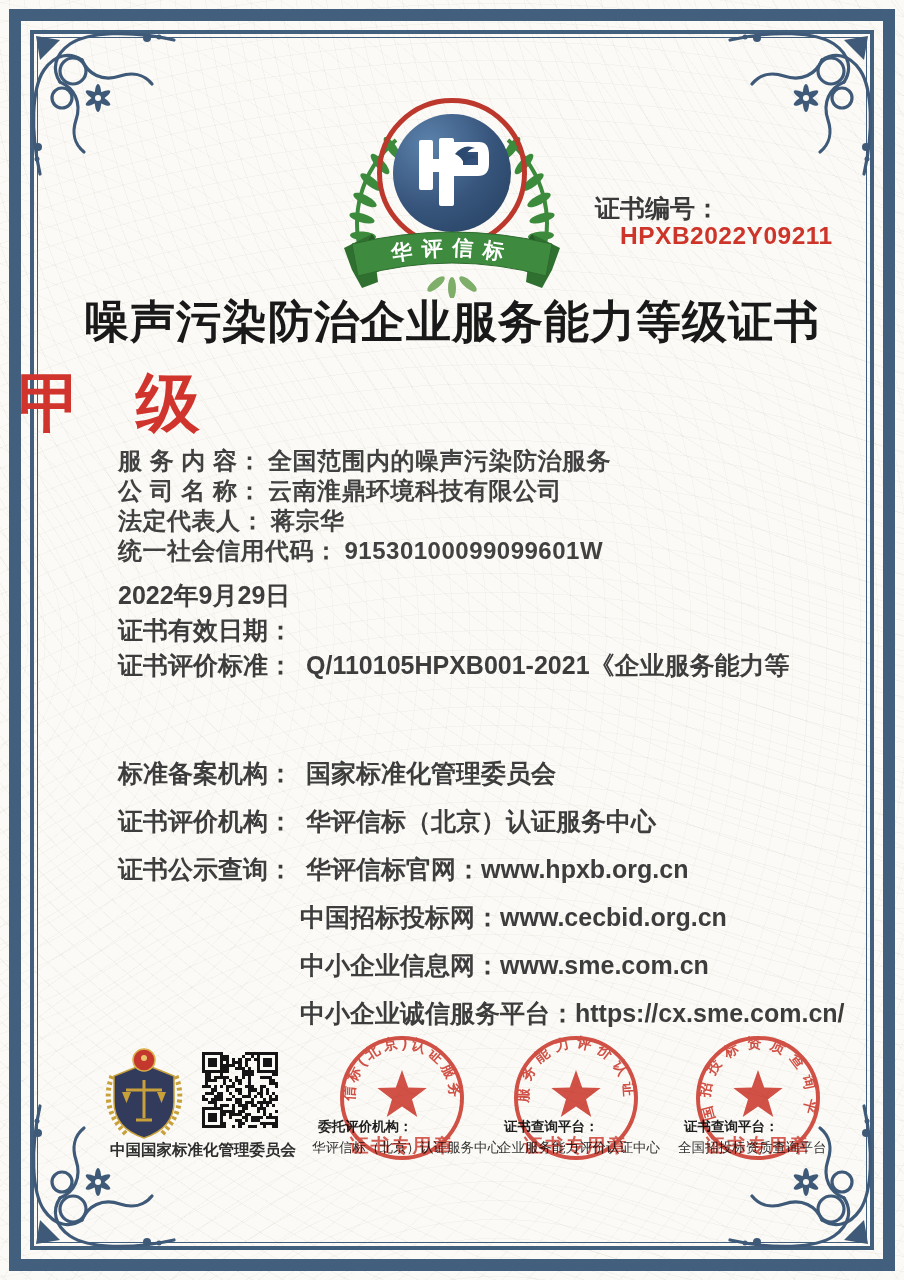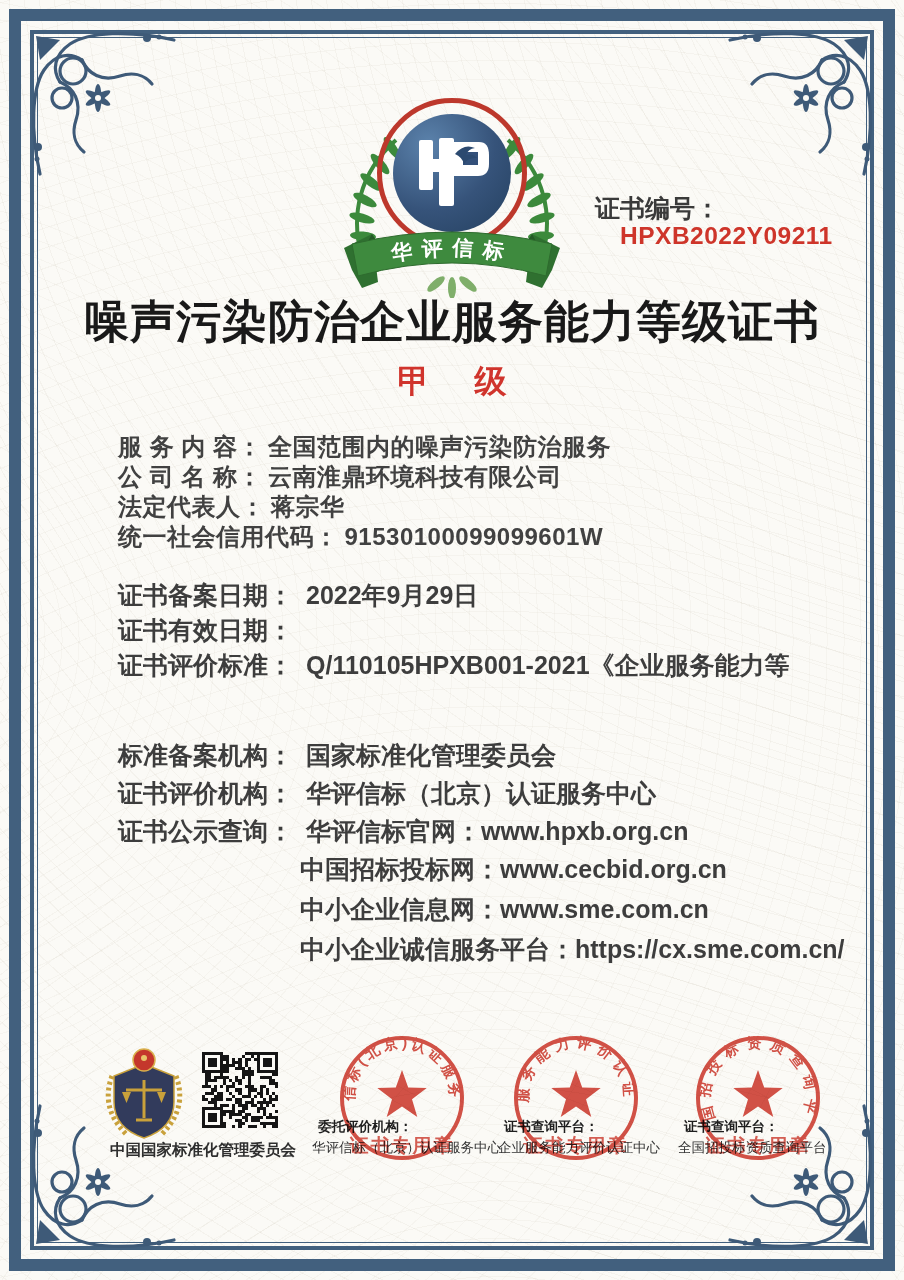--- a/index.html
+++ b/index.html
@@ -34,32 +34,32 @@
   .blue-circle{position:absolute;left:63px;top:24px;width:118px;height:118px;border-radius:50%;
     background:radial-gradient(circle at 30% 25%, #5b82ab 0%, #36537a 55%, #24405f 100%);}
   .ribbon{position:absolute;left:12px;top:128px;width:220px;height:80px;}
   
   .copy-label{position:absolute;left:610px;top:120px;font-size:42px;font-weight:900;color:#1c1c1c;letter-spacing:1px;}
   .certno-label{position:absolute;left:595px;top:192px;font-size:25px;font-weight:700;color:#3a3a3a;}
   .certno{position:absolute;left:620px;top:222px;font-size:24.5px;font-weight:800;color:#ce352a;letter-spacing:.5px;}
   
   .title{position:absolute;left:0;right:0;top:292px;text-align:center;
     font-size:45px;font-weight:900;color:#191919;letter-spacing:1px;}
-  .grade{position:absolute;left:0;right:0;top:360px;text-align:center;
-    font-size:32px;font-weight:900;color:#d0342c;letter-spacing:18px;text-indent:18px;}
+  .grade{position:absolute;left:0;right:0;top:360px;
+    font-size:64px;font-weight:900;color:#d0342c;letter-spacing:18px;text-indent:18px;}
   
   .blk{position:absolute;left:118px;font-weight:700;}
   .row{display:flex;align-items:flex-start;}
   .row .lab{flex-shrink:0;margin-right:6px;white-space:pre;}
-  .b1{top:432px;font-size:24px;line-height:30px;color:#414141;letter-spacing:.5px;}
+  .b1{top:446px;font-size:24px;line-height:30px;color:#414141;letter-spacing:.5px;}
   .b2{top:578px;font-size:25px;line-height:35px;color:#3d3d3d;}
   .b2 .lab{width:182px;}
   .b2 .val2{width:512px;}
   .b3{top:740px;font-size:25px;line-height:30px;color:#3d3d3d;}
-  .b3 .row{margin-bottom:8px;}
+  .b3 .row{margin-bottom:8px;margin-top:18px;}
   .b3 .row.url{margin-bottom:10px;}
   .b3 .lab{width:182px;}
   .b3 .ind{width:182px;flex-shrink:0;}
   
   .emblem{position:absolute;left:98px;top:1046px;width:92px;height:96px;}
   .qr{position:absolute;left:202px;top:1052px;width:76px;height:76px;}
   .sac-caption{position:absolute;left:90px;top:1140px;width:226px;text-align:center;
     font-size:15.5px;font-weight:600;color:#2e2e2e;}
   .stamp-g{position:absolute;top:1032px;width:205px;height:152px;}
   .stamp-g.g1{left:310px;}
@@ -224,21 +224,20 @@
       <span>蒋宗华</span>
     </div>
     <div class="row">
       <span class="lab">统一社会信用代码：</span>
       <span>91530100099099601W</span>
     </div>
   </div>
 
   <div class="blk b2">
     <div class="row">
-      <span class="lab">证书备案日期：</span>
       <span>2022年9月29日</span>
     </div>
     <div class="row">
       <span class="lab">证书有效日期：</span>
     </div>
     <div class="row">
       <span class="lab">证书评价标准：</span>
       <span class="val2">
         <div>Q/110105HPXB001-2021《企业服务能力等</div>
       </span>

